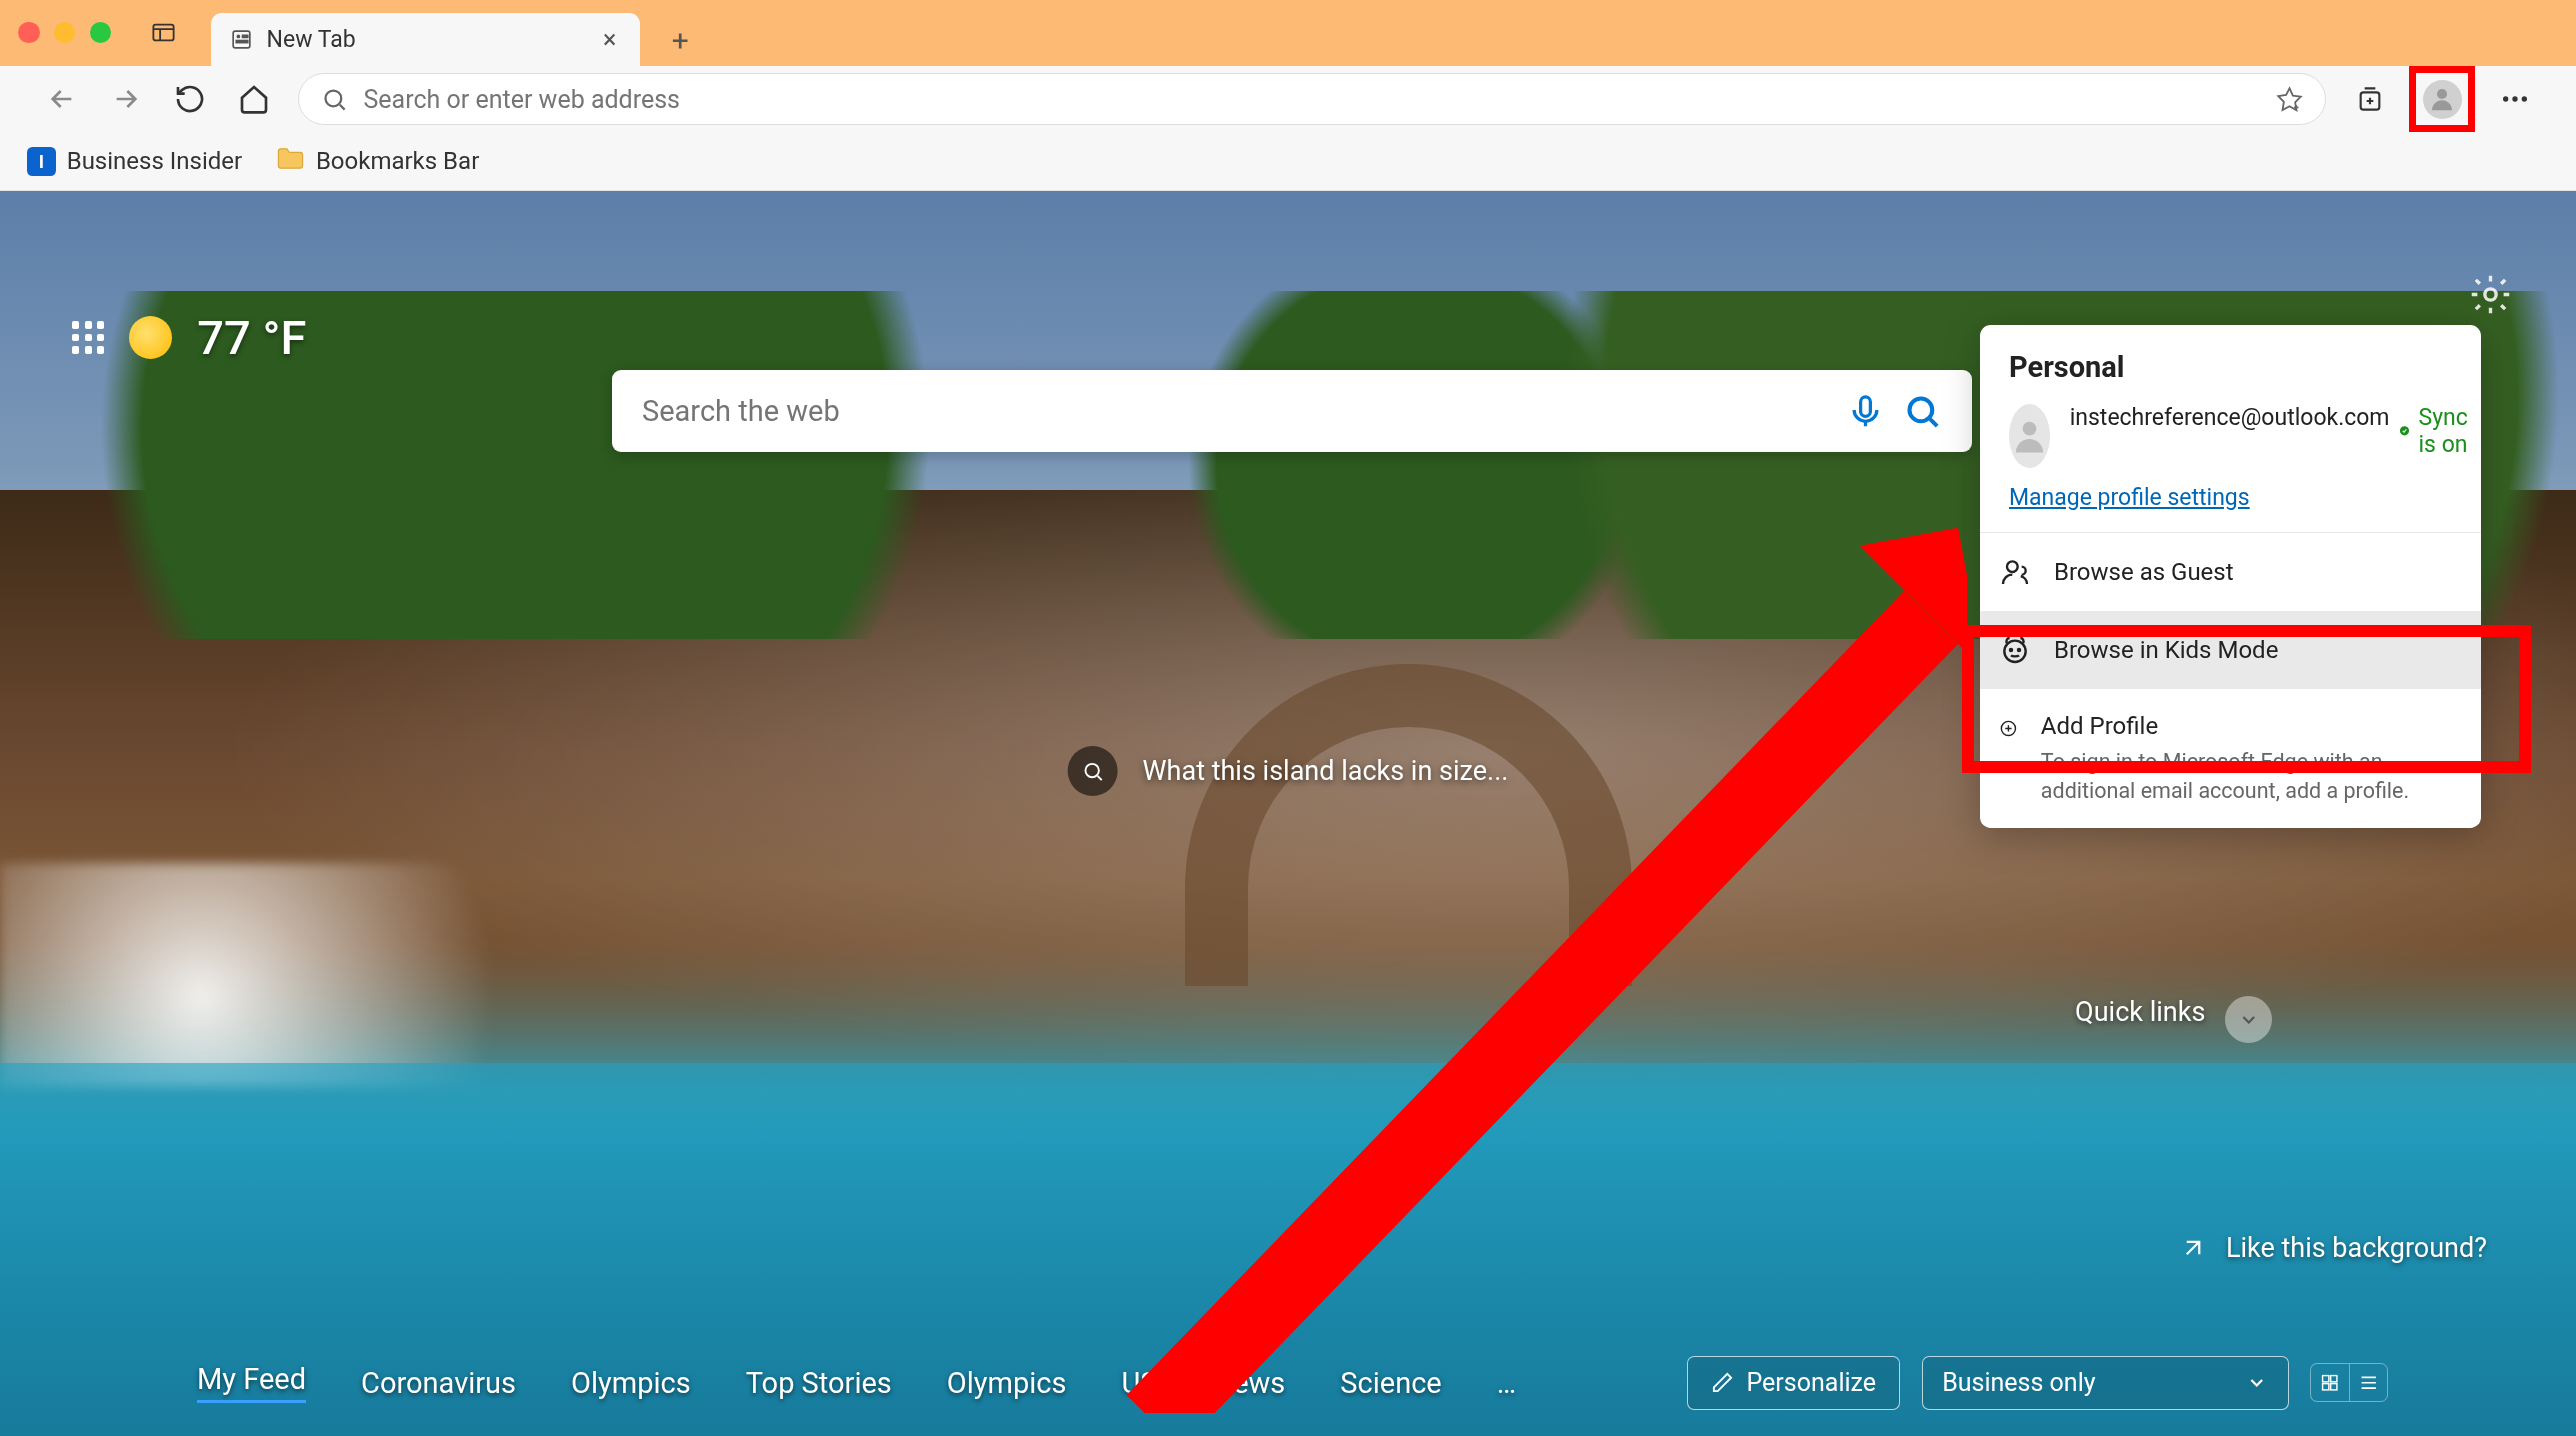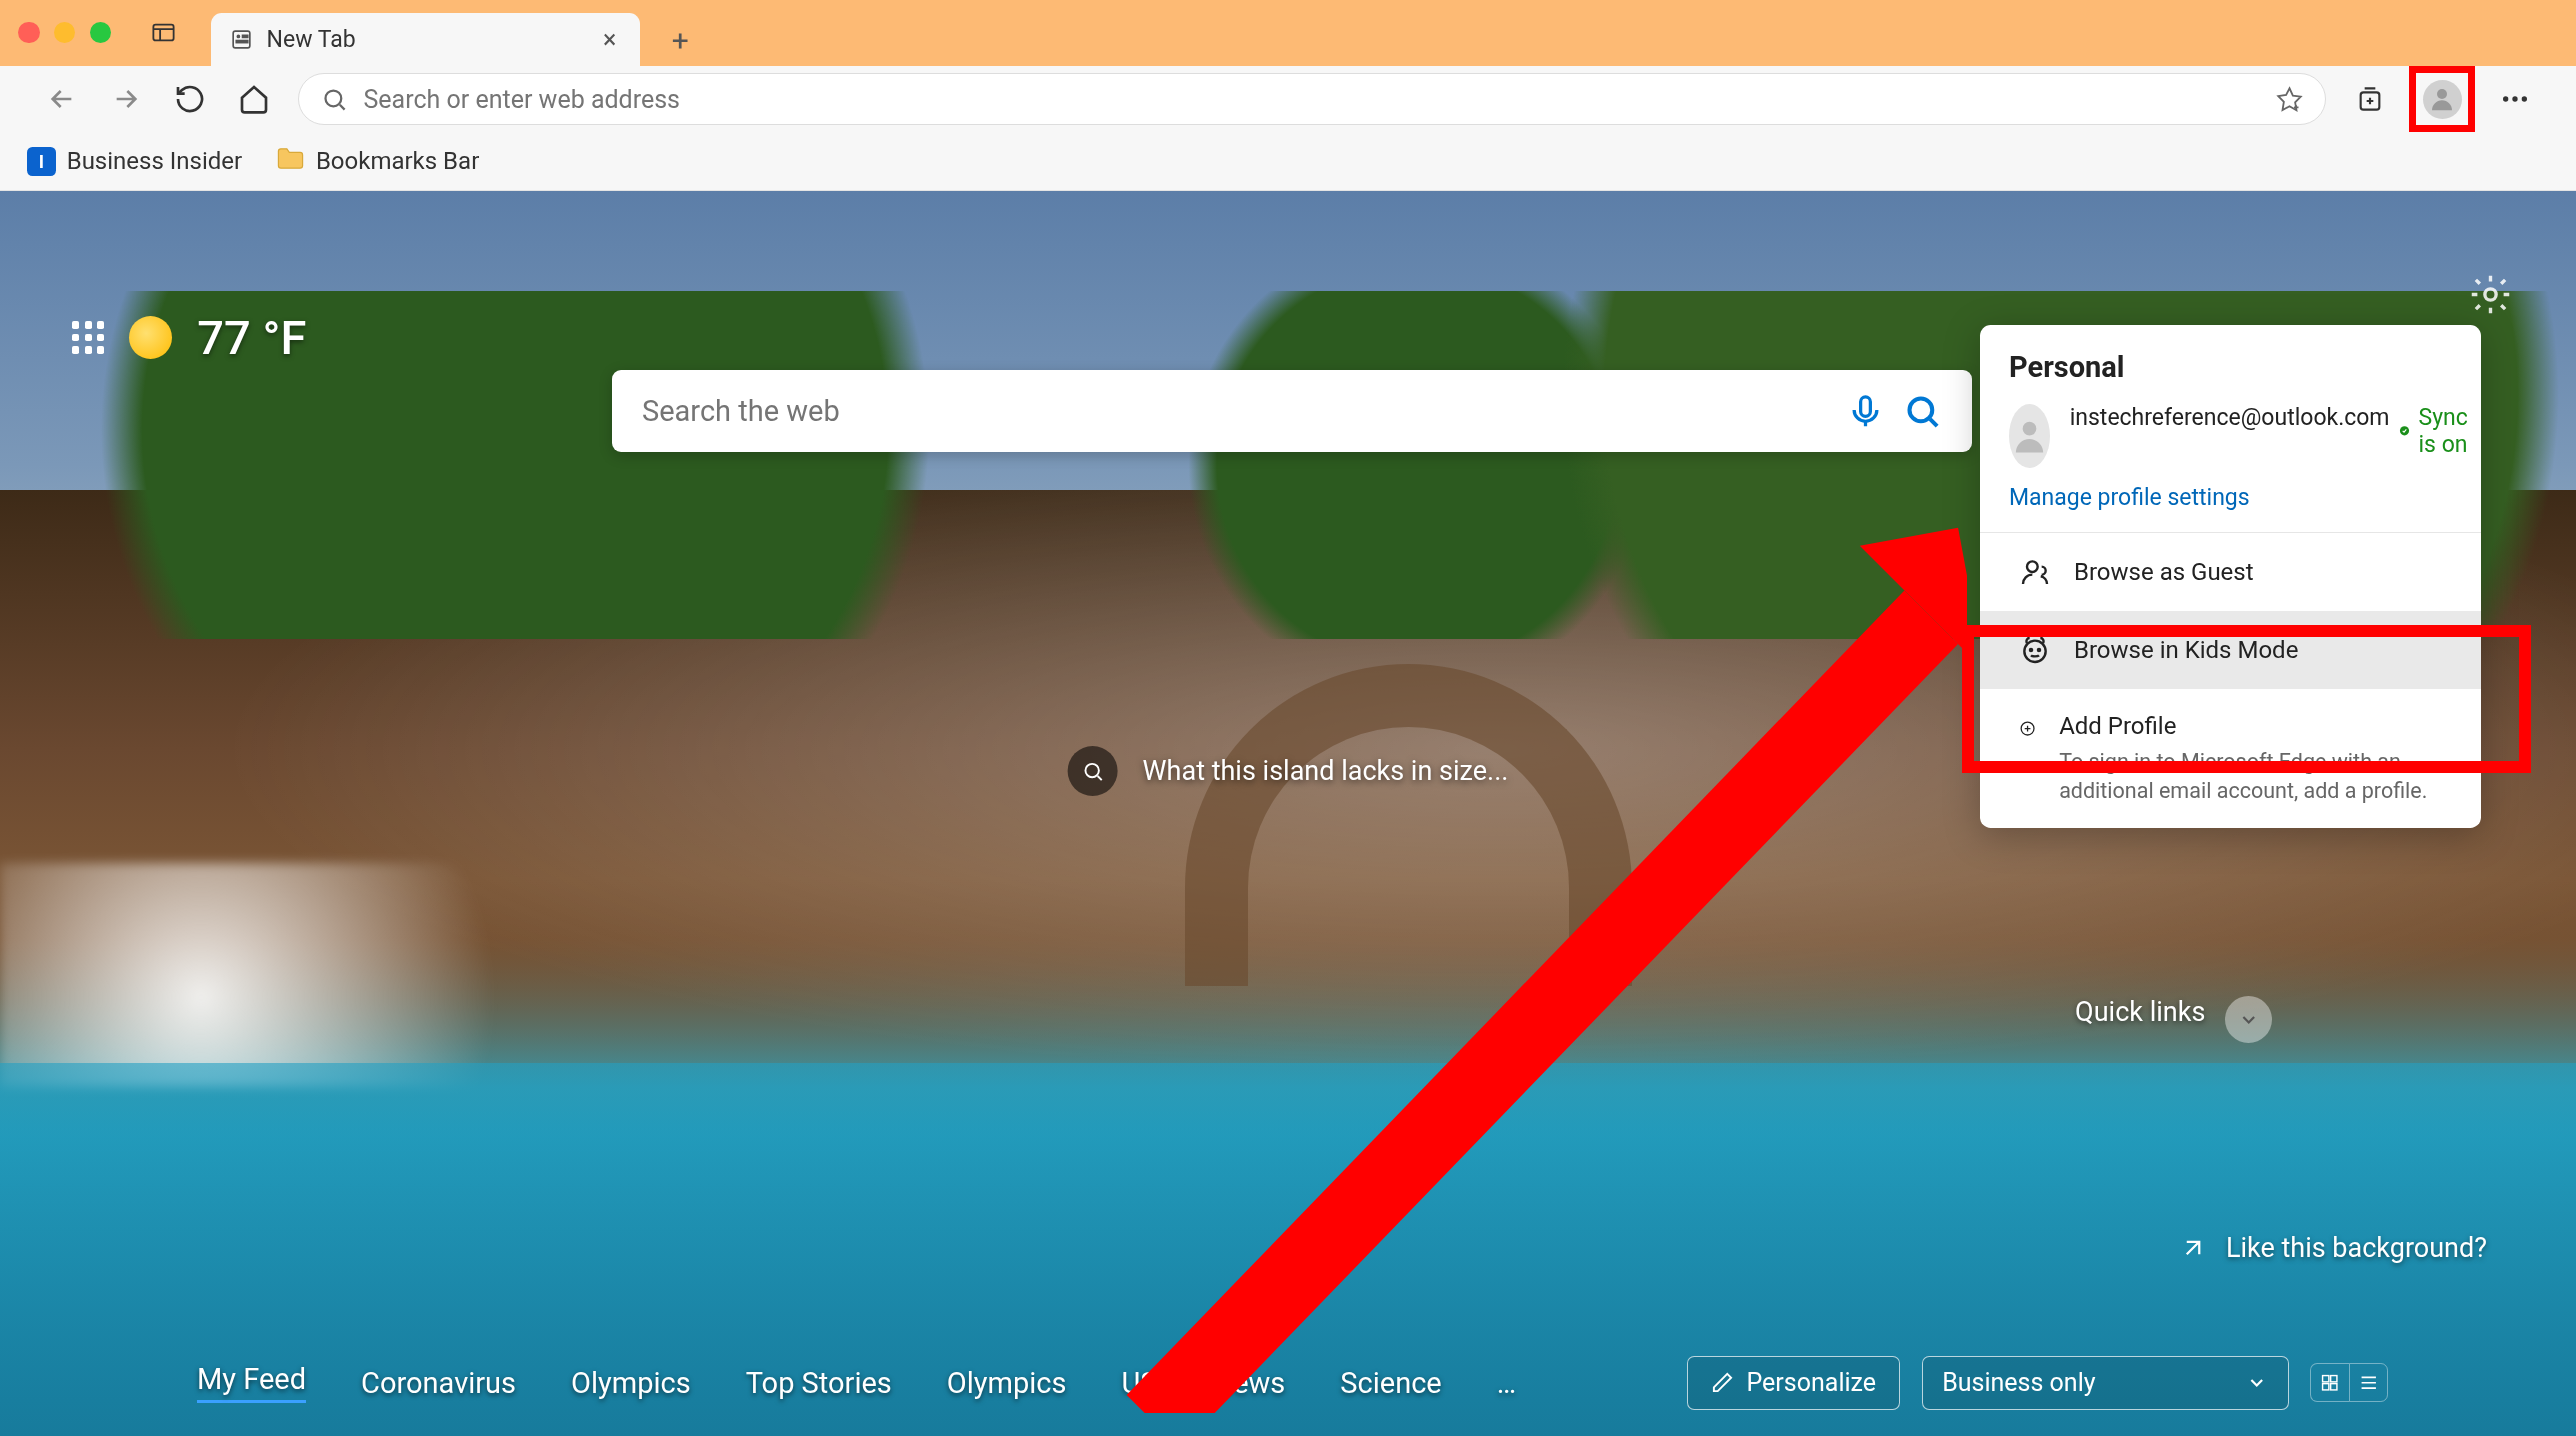--- a/index.html
+++ b/index.html
@@ -84,23 +84,23 @@
 .layout-icons div:last-child { border-radius:0 7.2px 7.2px 0;}
 
 
 .popover { position:absolute; top:134px; right:95px; width:501px; background:#fff; border-radius:10.7px; box-shadow:0 7.2px 36px rgba(0,0,0,0.25); overflow:hidden; z-index:5;}
 .popover-header { padding:25px 29px 10.7px; font-size:29px; font-weight:700; color:#222;}
 .popover-profile { display:flex; align-items:flex-start; gap:19.7px; padding:9px 29px 0;}
 .pp-avatar { width:64px; height:64px; border-radius:50%; background:#e5e5e5; display:flex; align-items:center; justify-content:center;}
 .pp-info { display:flex; flex-direction:row; gap:9px; font-size:23px; }
 .pp-email { color:#222; }
 .pp-sync { color:#1a8f1a; display:flex; align-items:center; gap:9px;}
-.pp-link { padding:16px 29px 21.5px; color:#0067b8; font-size:23px;}
+.pp-link { padding:16px 29px 21.5px; color:#0067b8; text-decoration:underline; font-size:23px;}
 .pop-divider { height:0.9px; background:#e6e6e6;}
-.pop-item { display:flex; align-items:center; gap:23px; padding:23px 39px; font-size:24px; color:#222;}
+.pop-item { display:flex; align-items:center; gap:23px; padding:23px 19px; font-size:24px; color:#222;}
 .pop-item .pi-icon { width:32px; height:32px; display:flex; align-items:center; justify-content:center;}
 .pop-item.kids { background:#e9e9e9;}
 .pop-item.add { align-items:flex-start;}
 .pop-item.add .pi-text { display:flex; flex-direction:column; gap:7.2px;}
 .pop-item.add .pi-sub { font-size:21.5px; color:#666; line-height:1.35;}
 
 
 .hl-box { position:absolute; top:434px; right:45px; width:569px; height:148px; border:12.5px solid #ff0000; z-index:10; pointer-events:none;}
 .arrow { position:absolute; left:1073px; top:483px; width:894px; height:930px; z-index:9; pointer-events:none;}
 .arrow svg { width:100%; height:100%; }

